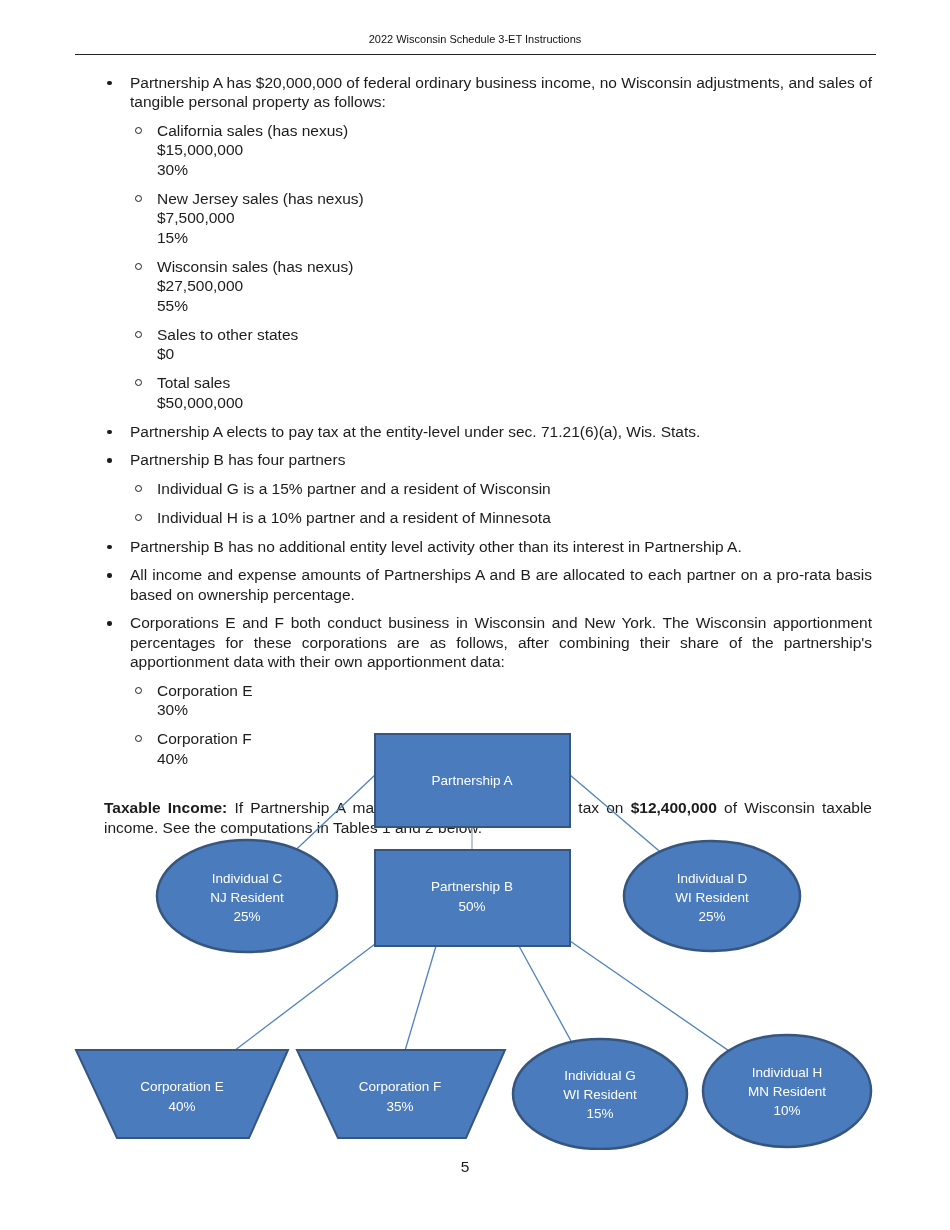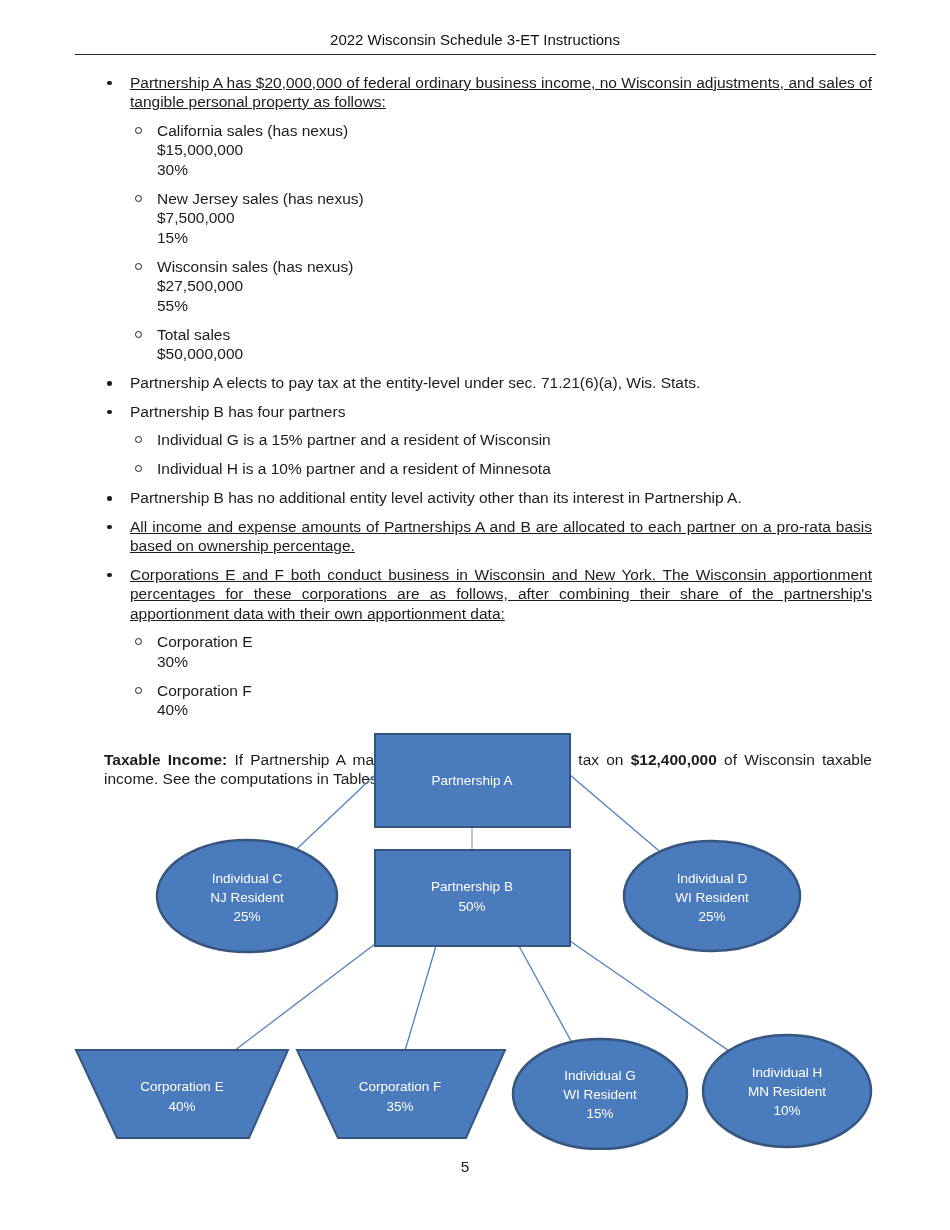--- a/index.html
+++ b/index.html
@@ -9,27 +9,27 @@
     width:950px; height:1230px;
     margin:0 auto;
     background:#ffffff;
     font-family:"Liberation Sans","DejaVu Sans",sans-serif;
     color:#1c1c1c;
     font-size:15.5px;
     line-height:19.5px;
     overflow:hidden;
   }
   .header { padding-top:30px; text-align:center; }
-  .header .title { font-size:15px; color:#111; }
+  .header .title { font-size:11px; color:#111; }
   .hr { margin:4px 74px 0 75px; border-bottom:1.2px solid #222; }
 
   .content { padding:18px 78px 0 130px; }
 
   .b1 { position:relative; margin-bottom:9px; }
-  .b1.j { text-align:justify;text-decoration:underline; }
+  .b1.j { text-align:justify; }
   .b1::before {
     content:""; position:absolute; left:-23px; top:8px;
     width:4.5px; height:4.5px; border-radius:50%; background:#1c1c1c;
   }
   .sub { position:relative; margin-left:27px; margin-bottom:9.5px;flex-direction:column; }
   .sub::before {
     content:""; position:absolute; left:-22px; top:6px;
     width:5px; height:5px; border-radius:50%;
     border:1.4px solid #1c1c1c; background:transparent;
   }
@@ -71,20 +71,25 @@
     </div>
     <div class="sub row">
       <span class="lbl">New Jersey sales (has nexus)</span>
       <span class="amt">$7,500,000</span>
       <span class="pct">15%</span>
     </div>
     <div class="sub row">
       <span class="lbl">Wisconsin sales (has nexus)</span>
       <span class="amt">$27,500,000</span>
       <span class="pct">55%</span>
+    </div>
+    <div class="sub row">
+      <span class="lbl">Sales to other states</span>
+      <span class="amt">$0</span>
+      <span class="pct"></span>
     </div>
     <div class="sub row">
       <span class="lbl">Total sales</span>
       <span class="amt">$50,000,000</span>
       <span class="pct"></span>
     </div>
 
     <div class="b1">Partnership A elects to pay tax at the entity-level under sec. 71.21(6)(a), Wis. Stats.</div>
 
     <div class="b1">Partnership B has four partners</div>

